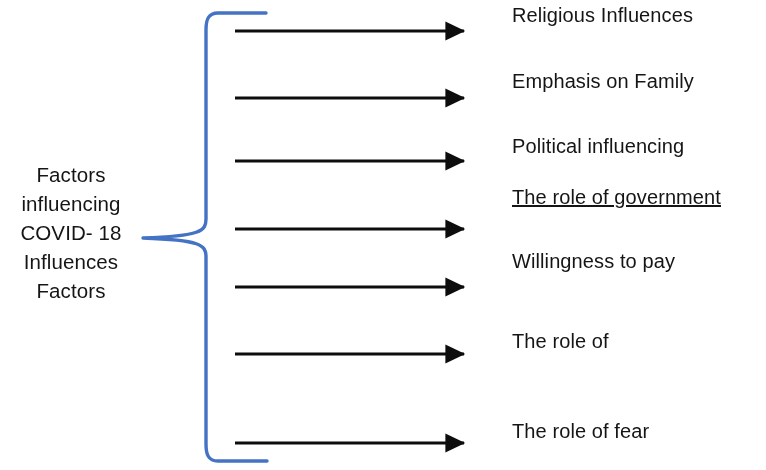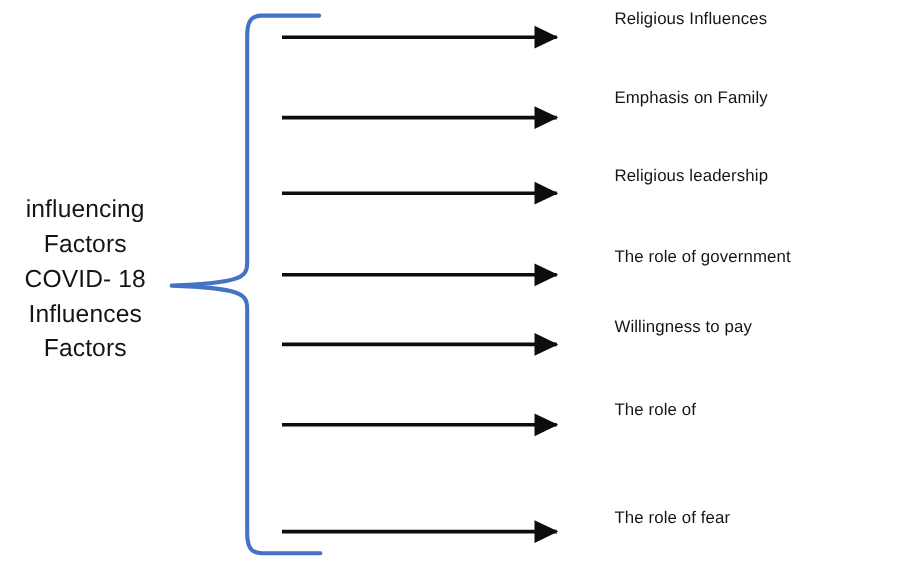--- a/index.html
+++ b/index.html
@@ -42,21 +42,21 @@
     letter-spacing: 0.1px;
     white-space: nowrap;
   }
   #root-label .root-line { display: block; }
 
   
   .branch-label {
     position: absolute;
     left: 512px;
     color: #151515;
-    font-size: 14px;
+    font-size: 20px;
     line-height: 23px;
     letter-spacing: 0.1px;
     white-space: nowrap;
   }
   .branch-label .branch-line { display: block; }
 </style>
 </head>
 <body>
 
 <div id="diagram-canvas">
@@ -84,41 +84,41 @@
         <line x1="235" y1="98" x2="464" y2="98" marker-end="url(#arrowhead)" stroke-width="3"></line>
         <line x1="235" y1="161" x2="464" y2="161" marker-end="url(#arrowhead)" stroke-width="3"></line>
         <line x1="235" y1="229" x2="464" y2="229" marker-end="url(#arrowhead)" stroke-width="3"></line>
         <line x1="235" y1="287" x2="464" y2="287" marker-end="url(#arrowhead)" stroke-width="3"></line>
         <line x1="235" y1="354" x2="464" y2="354" marker-end="url(#arrowhead)" stroke-width="3"></line>
         <line x1="235" y1="443" x2="464" y2="443" marker-end="url(#arrowhead)" stroke-width="3"></line>
       </g>
   </svg>
 
   <div id="root-label">
+      <span class="root-line">Factors</span>
       <span class="root-line">influencing</span>
-      <span class="root-line">Factors</span>
       <span class="root-line">COVID- 18</span>
       <span class="root-line">Influences</span>
       <span class="root-line">Factors</span>
     </div>
 
   <div id="branch-labels">
       <div class="branch-label" style="top: 4px;">
         <span class="branch-line">Religious Influences</span>
       </div>
       <div class="branch-label" style="top: 70px;">
         <span class="branch-line">Emphasis on Family</span>
       </div>
       <div class="branch-label" style="top: 135px;">
-        <span class="branch-line">Religious leadership</span>
+        <span class="branch-line">Political influencing</span>
       </div>
-      <div class="branch-label" style="top: 202px;">
+      <div class="branch-label" style="top: 186px; text-decoration: underline;">
         <span class="branch-line">The role of government</span>
       </div>
-      <div class="branch-label" style="top: 261px;">
+      <div class="branch-label" style="top: 250px;">
         <span class="branch-line">Willingness to pay</span>
       </div>
       <div class="branch-label" style="top: 330px;">
         <span class="branch-line">The role of</span>
       </div>
       <div class="branch-label" style="top: 420px;">
         <span class="branch-line">The role of fear</span>
       </div>
     </div>
 

